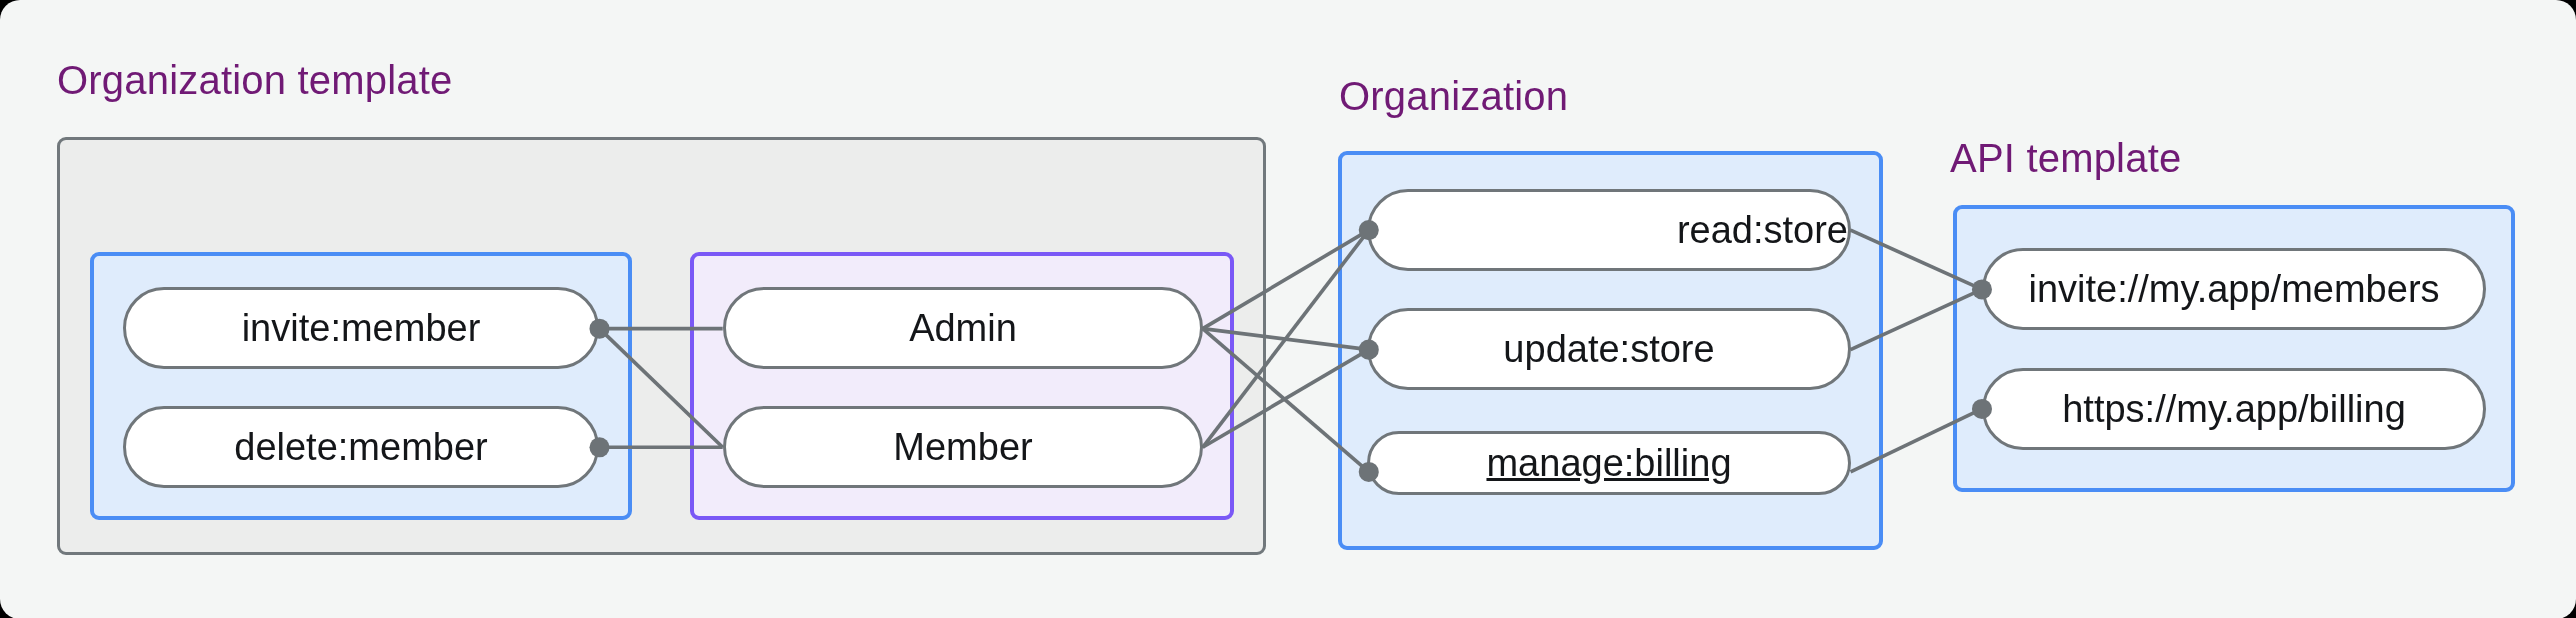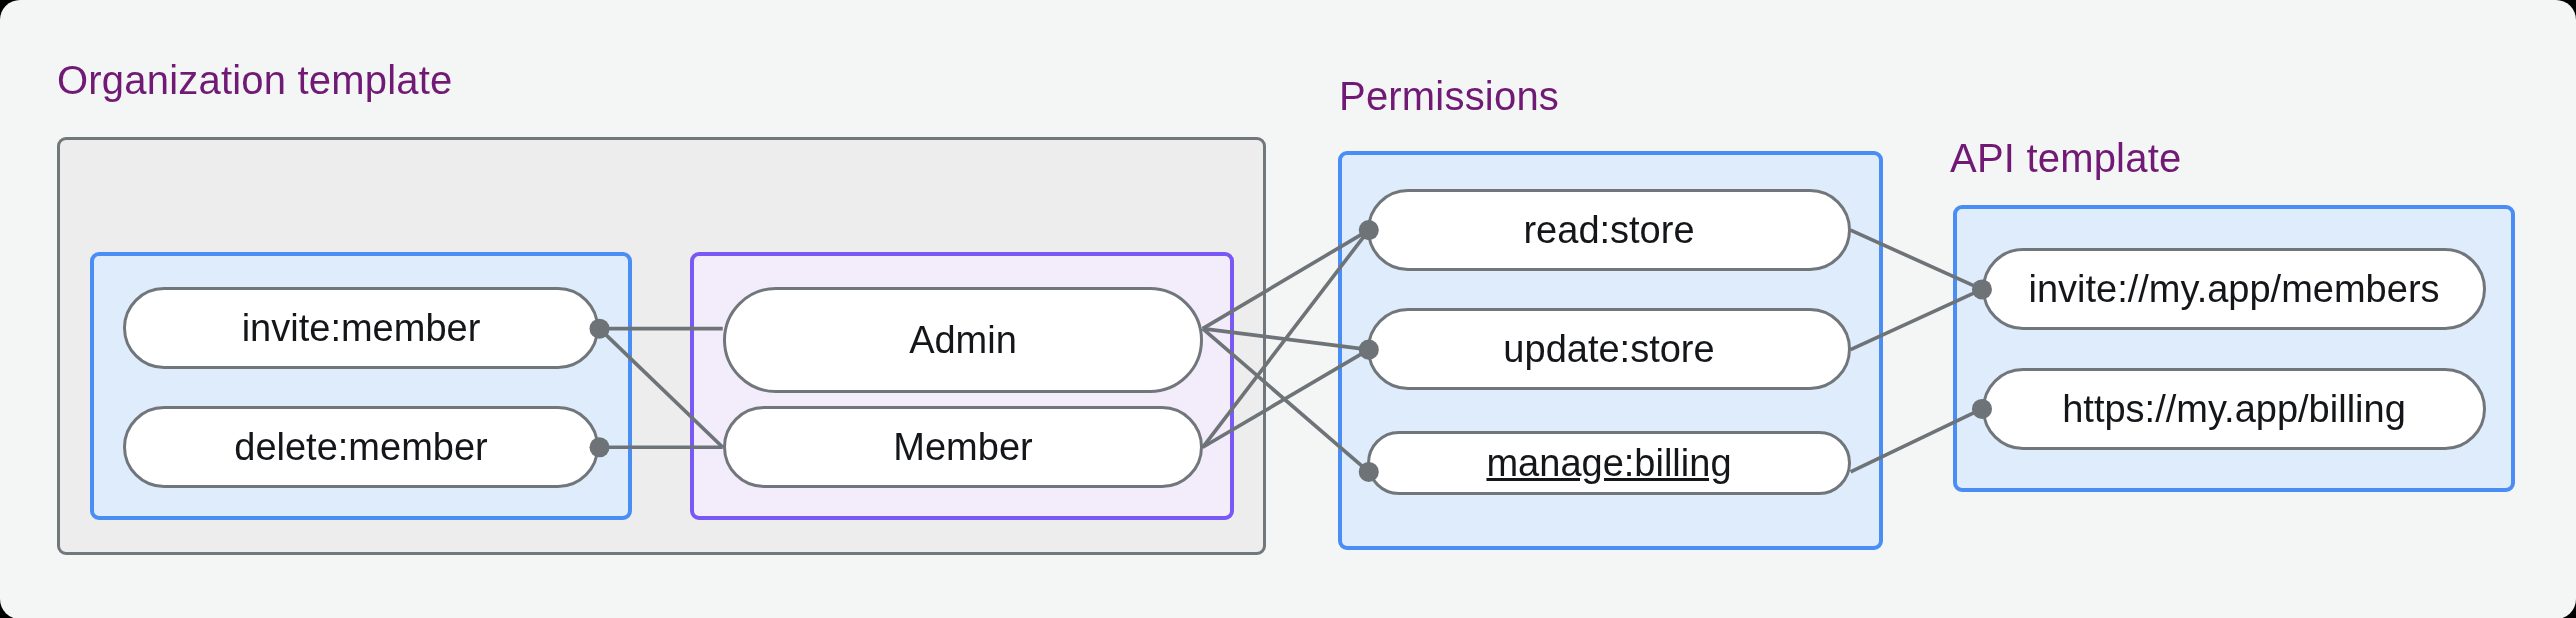--- a/index.html
+++ b/index.html
@@ -72,45 +72,45 @@
 <body>
 
 <div id="canvas">
 
   <div class="section-label" style="left:57px; top:57px;">Organization template</div>
 
   <div class="section-label" style="left:89px; top:174px;">Organization permissions</div>
 
   <div class="section-label" style="left:690px; top:174px;">Organization roles</div>
 
-  <div class="section-label" style="left:1339px; top:73px;">Permissions</div>
+  <div class="section-label" style="left:1339px; top:73px;">Organization</div>
 
   <div class="section-label" style="left:1950px; top:135px;">API template</div>
 
   <div class="group-box outer-box"></div>
   <div class="group-box blue-box box-org-permissions"></div>
   <div class="group-box purple-box box-org-roles"></div>
   <div class="group-box blue-box box-permissions"></div>
   <div class="group-box blue-box box-api-resources"></div>
 
   <div class="pill" style="left:123px; top:287px; width:476px; height:82px;">
     <span>invite:member</span>
   </div>
   <div class="pill" style="left:123px; top:406px; width:476px; height:82px;justify-content:center;">
     <span>delete:member</span>
   </div>
 
-  <div class="pill" style="left:723px; top:287px; width:480px; height:106px;">
+  <div class="pill" style="left:723px; top:287px; width:480px; height:82px;">
     <span>Admin</span>
   </div>
   <div class="pill" style="left:723px; top:406px; width:480px; height:82px;">
     <span>Member</span>
   </div>
 
-  <div class="pill" style="left:1367px; top:189px; width:484px; height:82px;">
+  <div class="pill" style="left:1367px; top:189px; width:484px; height:82px;justify-content:flex-end;">
     <span>read:store</span>
   </div>
   <div class="pill" style="left:1367px; top:308px; width:484px; height:82px;text-align:center;">
     <span>update:store</span>
   </div>
   <div class="pill" style="left:1367px; top:431px; width:484px; height:64px;text-decoration:underline;">
     <span>manage:billing</span>
   </div>
 
   <div class="pill" style="left:1982px; top:248px; width:504px; height:82px;">

